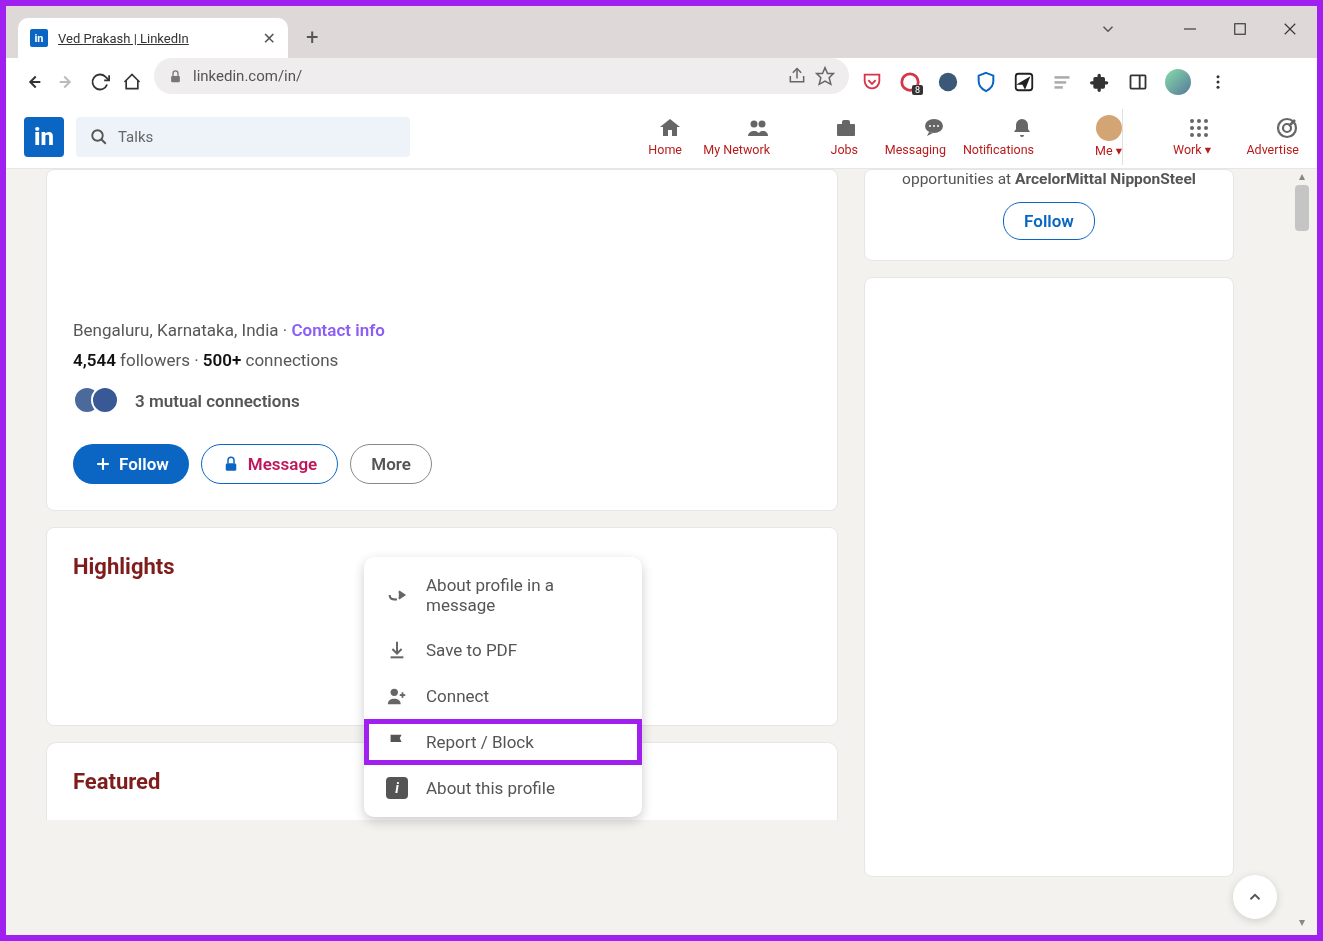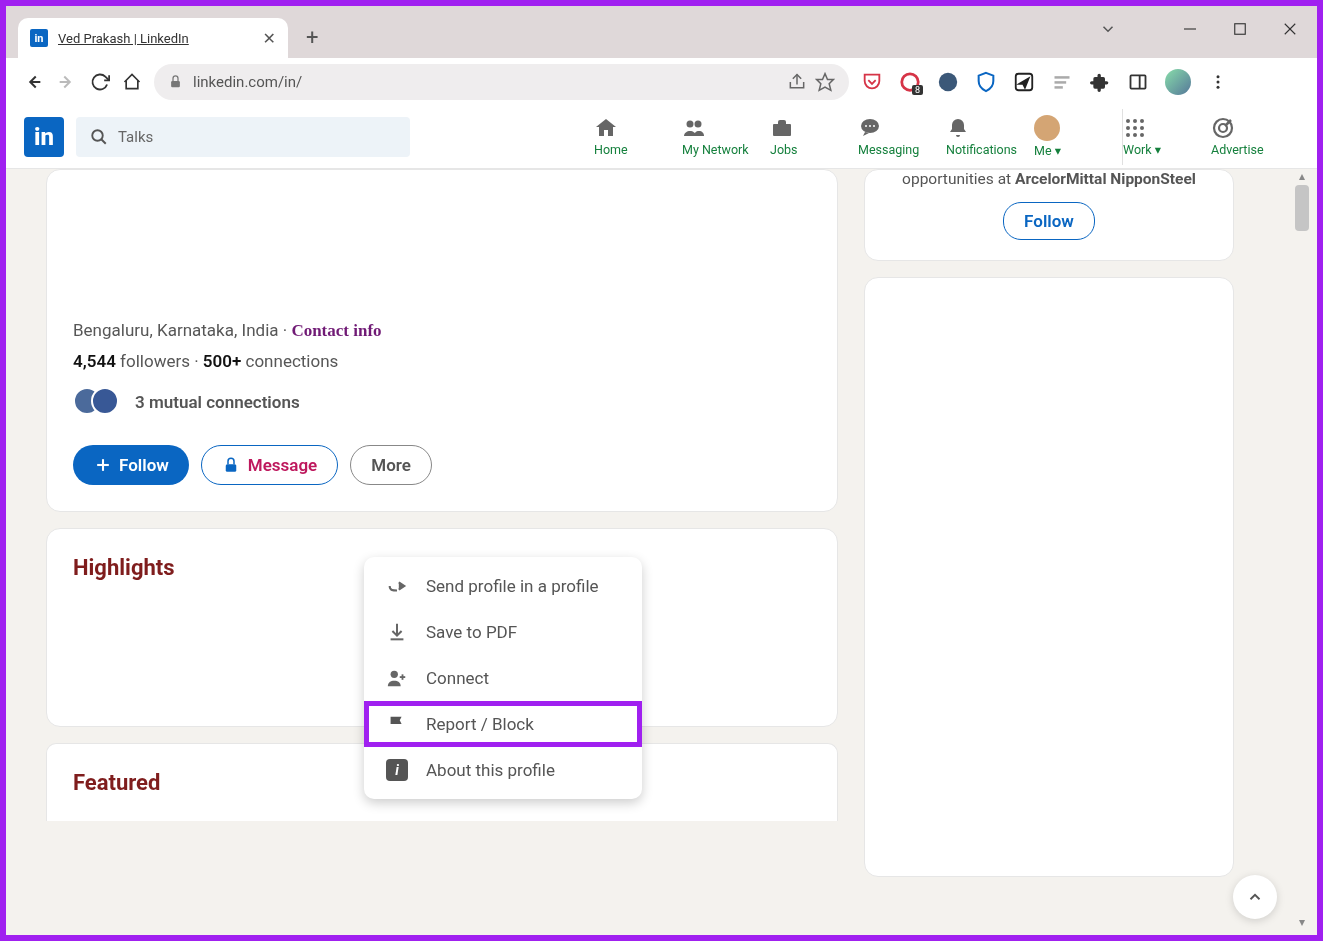--- a/index.html
+++ b/index.html
@@ -11,49 +11,49 @@
     .tab { background: #fff; border-radius: 10px 10px 0 0; height: 40px; width: 270px; display: flex; align-items: center; padding: 0 12px; gap: 10px; margin-top: 12px; }
     .tab-favicon { width: 18px; height: 18px; background: #0a66c2; color: #fff; font-weight: bold; font-size: 11px; display: flex; align-items: center; justify-content: center; border-radius: 2px; }
     .tab-title { font-size: 13px; color: #333; flex: 1; text-decoration: underline; }
     .tab-close { font-size: 16px; color: #555; }
     .new-tab { margin-left: 18px; margin-top: 10px; font-size: 22px; color: #555; }
     
     .window-controls { position: absolute; top: 14px; right: 18px; display: flex; gap: 32px; align-items: center; }
     .window-controls svg { width: 18px; height: 18px; }
     .caret-down { position: absolute; top: 14px; right: 200px; }
     
-    .addr-bar { height: 47px; display: flex; align-items: center; padding: 0 16px; gap: 12px; background: #fff; }
+    .addr-bar { height: 47px; display: flex; padding: 0 16px; gap: 12px; background: #fff; }
     .nav-btn { color: #333; display: flex; align-items: center; }
     .nav-btn.disabled { color: #bbb; }
     .url-box { flex: 0 0 695px; background: #efedee; border-radius: 20px; height: 36px; display: flex; align-items: center; padding: 0 14px; gap: 10px; font-size: 15px; color: #555; }
     .url-actions { margin-left: auto; display: flex; gap: 8px; align-items: center; }
     .ext-icons { display: flex; gap: 16px; align-items: center; }
     .ext-icon { width: 22px; height: 22px; display: flex; align-items: center; justify-content: center; }
     
     
     .linkedin-header { height: 64px; background: #fff; border-bottom: 1px solid #e6e6e6; display: flex; align-items: center; padding: 0 18px; }
     .li-logo { width: 40px; height: 40px; background: #0a66c2; color: #fff; font-weight: 800; font-size: 24px; display: flex; align-items: center; justify-content: center; border-radius: 4px; margin-right: 12px; }
     .li-search { flex: 0 0 334px; background: #edf3f8; border-radius: 4px; height: 40px; display: flex; align-items: center; padding: 0 14px; gap: 10px; color: #666; font-size: 15px; }
     .li-nav { display: flex; margin-left: auto; }
-    .li-nav-item { display: flex; flex-direction: column; align-items: flex-start; justify-content: center; width: 88px; color: #15803d; font-size: 12.5px; gap: 2px; cursor: pointer; position: relative; }
+    .li-nav-item { display: flex; flex-direction: column; align-items: flex-end; justify-content: center; width: 88px; color: #b91c1c; font-size: 12.5px; gap: 2px; cursor: pointer; position: relative; }
     .li-nav-item svg { width: 24px; height: 24px; }
     .li-nav-sep { border-left: 1px solid #e0e0e0; height: 56px; margin: 4px 0; }
     .me-avatar { width: 26px; height: 26px; border-radius: 50%; background: #d4a574; }
     
     
     .content { display: flex; background: #f4f2ee; height: calc(100% - 163px); padding: 0 8px; overflow: hidden; }
     .main-col { width: 792px; margin-left: 32px; }
     .sidebar-col { width: 370px; margin-left: 26px; }
     
-    .card { background: #fff; border-radius: 14px; border: 1px solid #e6e6e6; margin-bottom: 16px; }
+    .card { background: #fff; border-radius: 8px; border: 1px solid #e6e6e6; margin-bottom: 16px; }
     .profile-card { padding: 0 26px 26px; }
     .profile-top { height: 150px; }
     .talks { color: #575757; font-size: 17px; line-height: 1.5; margin-bottom: 10px; }
     .location-line { color: #575757; font-size: 17px; margin-bottom: 10px; }
-    .contact-link { color: #701a75; font-weight: 600; cursor: pointer; font-family: Liberation Serif, serif; }
+    .contact-link { color: #8b5cf6; font-weight: 600; cursor: pointer; }
     .stats-line { color: #575757; font-size: 17px; margin-bottom: 16px; }
     .stats-line b { color: #111; font-weight: 600; }
     .mutual { display: flex; align-items: center; gap: 14px; margin-bottom: 28px; color: #555; font-size: 17px; font-weight: 600; }
     .mutual-avatars { position: relative; width: 48px; height: 30px; }
     .mutual-avatars .av { width: 28px; height: 28px; border-radius: 50%; background: #4b6a9b; border: 2px solid #fff; position: absolute; }
     .mutual-avatars .av:nth-child(2) { left: 18px; background: #385896; }
     
     .action-row { display: flex; gap: 12px; }
     .btn { height: 40px; border-radius: 22px; display: flex; align-items: center; padding: 0 20px; font-size: 17px; font-weight: 600; cursor: pointer; }
     .btn-primary { background: #0a66c2; color: #fff; }
@@ -354,21 +354,21 @@
     <div class="card blank-card"></div>
   </div>
 </div>
 
 <div class="dropdown">
   <div class="dd-item">
     <svg viewBox="0 0 24 24" fill="none" stroke="#666" stroke-width="2.2">
         <path d="M4 12c0 5 4 5 8 5"></path>
         <polyline points="14 8 20 12 14 16" fill="#666"></polyline>
       </svg>
-    <span>Send profile in a profile</span>
+    <span>About profile in a message</span>
   </div>
   <div class="dd-item">
     <svg viewBox="0 0 24 24" fill="none" stroke="#666" stroke-width="2.2">
         <path d="M12 3v12"></path>
         <polyline points="7 11 12 16 17 11"></polyline>
         <path d="M5 20h14"></path>
       </svg>
     <span>Save to PDF</span>
   </div>
   <div class="dd-item">

